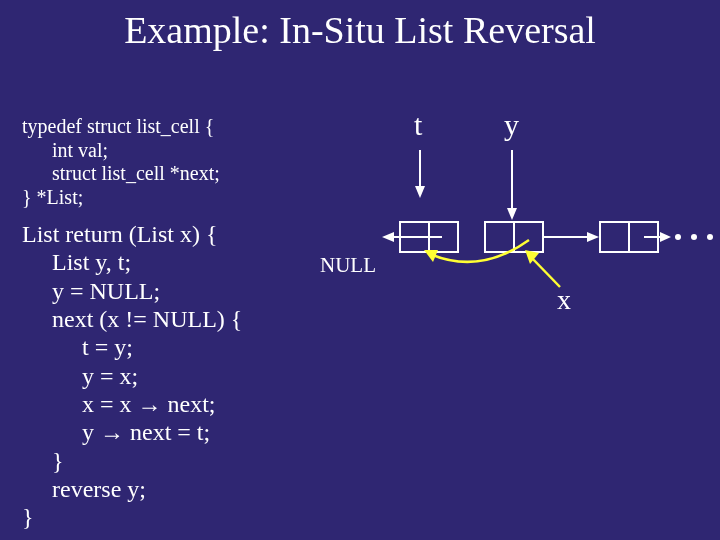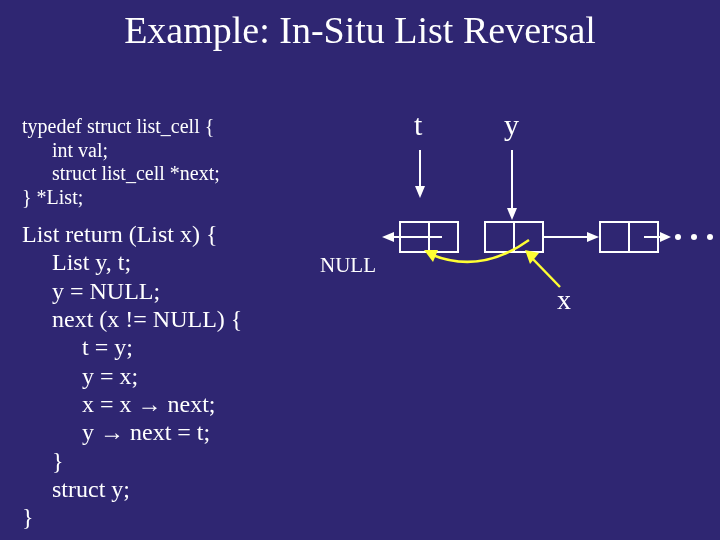--- a/index.html
+++ b/index.html
@@ -78,21 +78,21 @@
 
 <div class="funcblock"><span>List return (List x) {</span>
 <span class="indent1">List y, t;</span>
 <span class="indent1">y = NULL;</span>
 <span class="indent1">next (x != NULL) {</span>
 <span class="indent2">t = y;</span>
 <span class="indent2">y = x;</span>
 <span class="indent2">x = x → next;</span>
 <span class="indent2">y → next = t;</span>
 <span class="indent1">}</span>
-<span class="indent1">struct y;</span>
+<span class="indent1">reverse y;</span>
 <span>}</span></div>
 
 <div class="ptr-label" style="top:108px; left:414px;">t</div>
 <div class="ptr-label" style="top:108px; left:504px;">y</div>
 <div class="null-label" style="top:225px; left:320px;margin-top:28px;">NULL</div>
 <div class="xlabel" style="top:284px; left:557px;">x</div>
 
 <svg class="diagram" viewBox="0 0 390 240">
 
   <rect class="cell" x="70" y="132" width="58" height="30"></rect>

